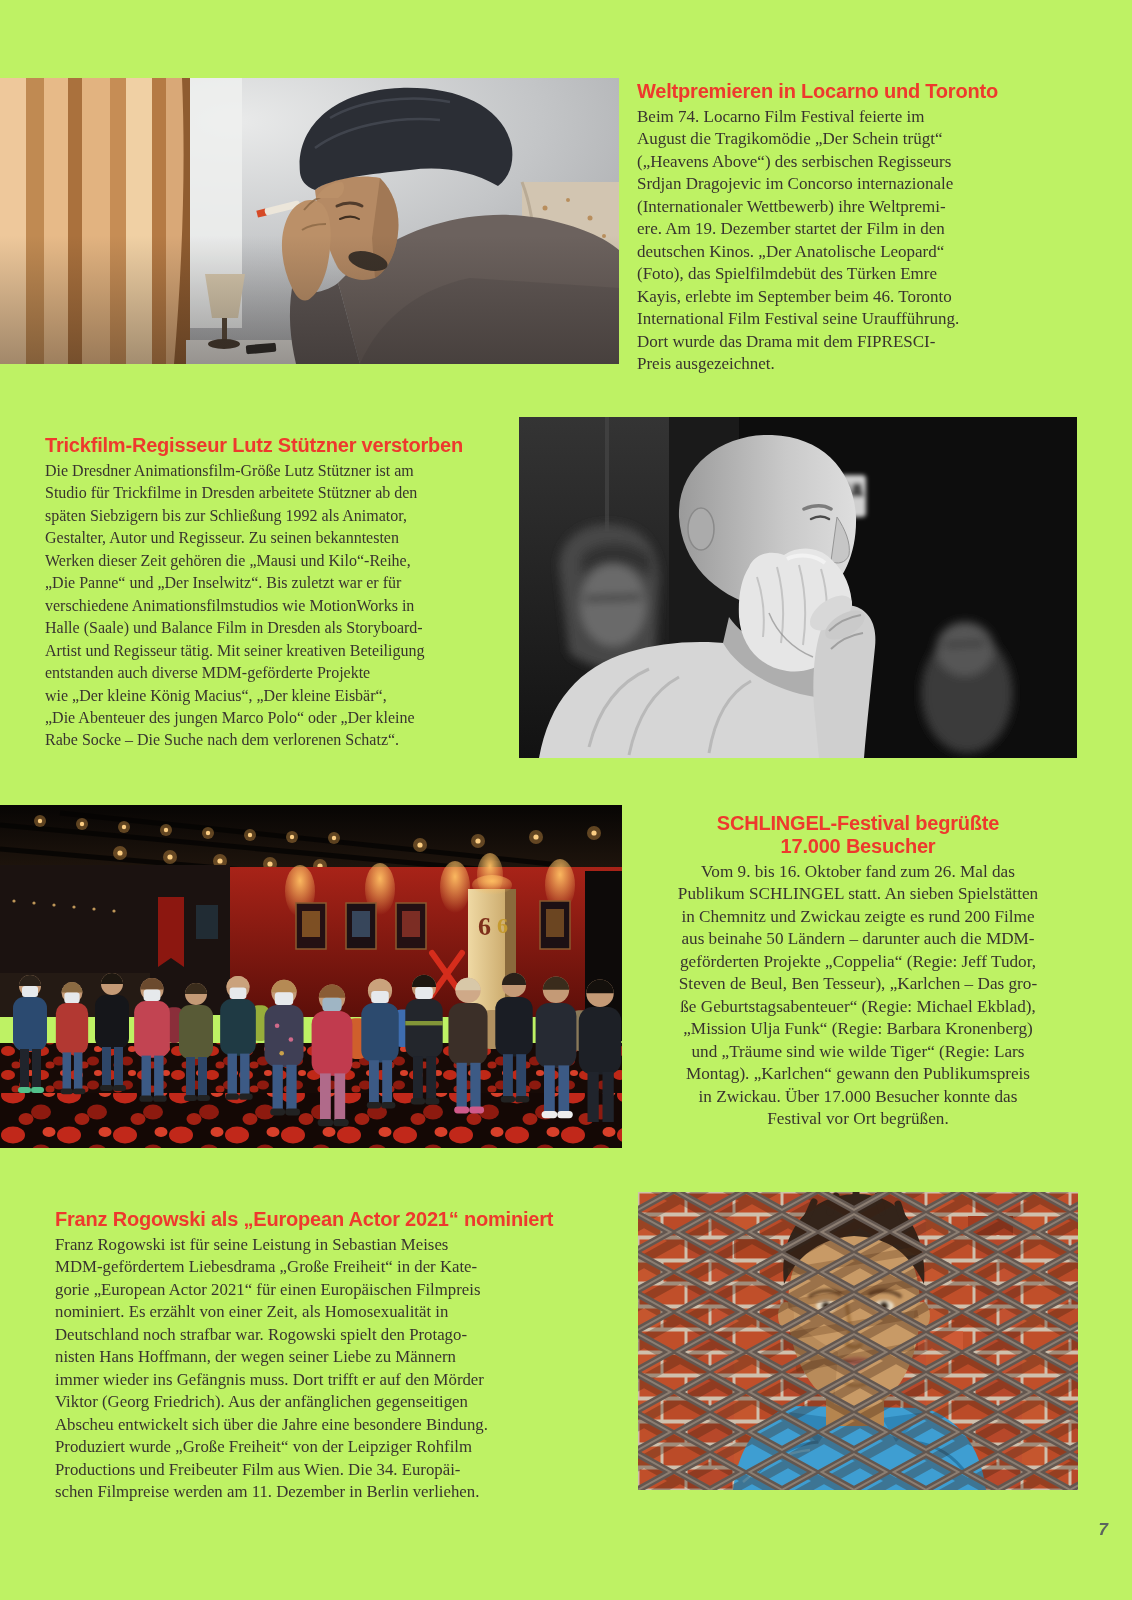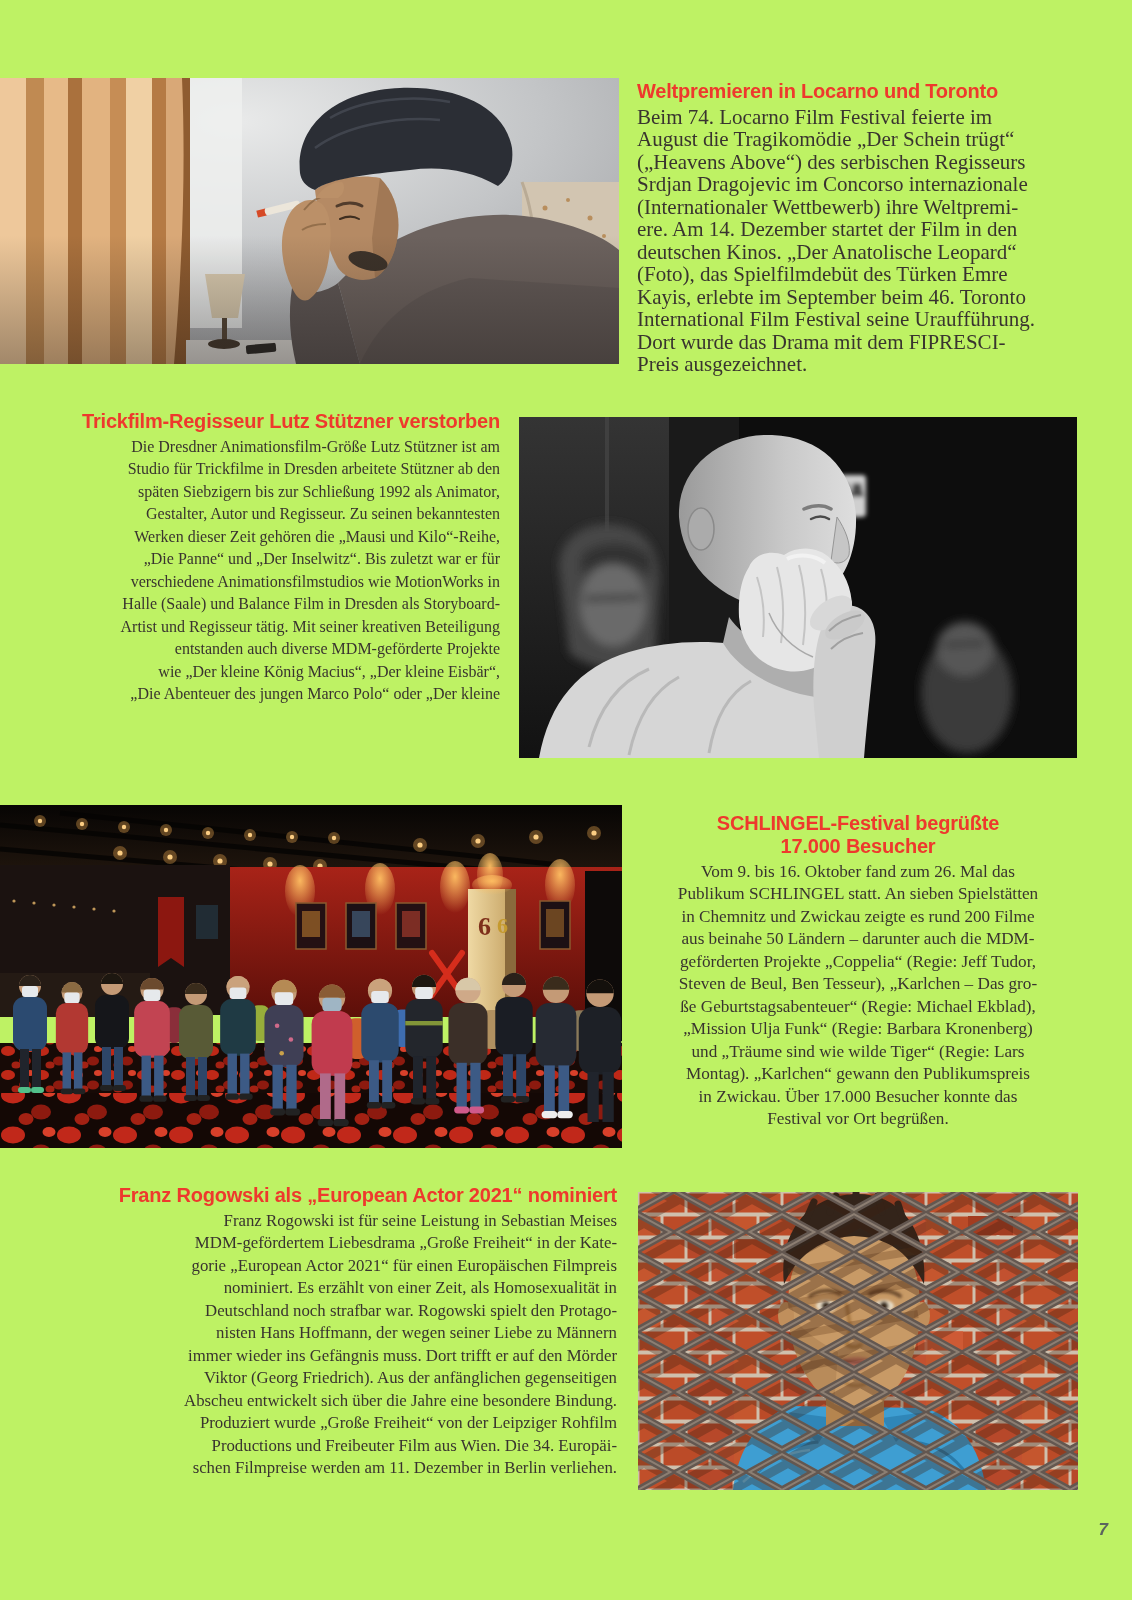--- a/index.html
+++ b/index.html
@@ -7,24 +7,24 @@
         font-family:"Liberation Serif", serif;padding-left:28px;}
   .photo{position:absolute;overflow:hidden;}
   .photo svg{display:block;width:100%;height:100%;}
   .article{position:absolute;}
   .headline{margin:0 0 3px 0;font-family:"Liberation Sans", sans-serif;font-weight:700;
             font-size:20px;line-height:23px;letter-spacing:-0.2px;color:var(--accent,#ee392d);
             white-space:nowrap;}
   .headline .line{white-space:nowrap;}
   .art-body{color:var(--body-text,#39342f);}
   .art-body .line{white-space:nowrap;line-height:22.45px;}
-  .align-right{text-align:right;}
+  .align-right{text-align:left;margin-top:24px;}
   .align-right .headline{white-space:nowrap;}
   .a1{left:637px;top:80px;width:442px;}
-  .a1 .art-body{font-size:21px;}
+  .a1 .art-body{font-size:17px;}
   .a2{left:45px;top:410px;width:455px;}
   .a2 .art-body{font-size:16px;}
   .a3{left:637px;top:812px;width:442px;text-align:center;}
   .a3 .art-body{font-size:17.2px;}
   .a4{left:55px;top:1184px;width:562px;}
   .a4 .art-body{font-size:16.8px;}
   .p1{left:0;top:78px;width:619px;height:286px;}
   .p2{left:519px;top:417px;width:558px;height:341px;}
   .p3{left:0;top:805px;width:622px;height:343px;}
   .p4{left:638px;top:1192px;width:440px;height:298px;}
@@ -113,21 +113,21 @@
   </div>
 
   <section class="article a1">
     <h2 class="headline">Weltpremieren in Locarno und Toronto</h2>
     <div class="art-body">
         <div class="line">Beim 74. Locarno Film Festival feierte im</div>
         <div class="line">August die Tragikomödie „Der Schein trügt“</div>
         <div class="line">(„Heavens Above“) des serbischen Regisseurs</div>
         <div class="line">Srdjan Dragojevic im Concorso internazionale</div>
         <div class="line">(Internationaler Wettbewerb) ihre Weltpremi-</div>
-        <div class="line">ere. Am 14. Dezember startet der Film in den</div>
+        <div class="line">ere. Am 19. Dezember startet der Film in den</div>
         <div class="line">deutschen Kinos. „Der Anatolische Leopard“</div>
         <div class="line">(Foto), das Spielfilmdebüt des Türken Emre</div>
         <div class="line">Kayis, erlebte im September beim 46. Toronto</div>
         <div class="line">International Film Festival seine Uraufführung.</div>
         <div class="line">Dort wurde das Drama mit dem FIPRESCI-</div>
         <div class="line">Preis ausgezeichnet.</div>
       </div>
   </section>
 
   <section class="article a2 align-right">
@@ -138,20 +138,21 @@
         <div class="line">späten Siebzigern bis zur Schließung 1992 als Animator,</div>
         <div class="line">Gestalter, Autor und Regisseur. Zu seinen bekanntesten</div>
         <div class="line">Werken dieser Zeit gehören die „Mausi und Kilo“-Reihe,</div>
         <div class="line">„Die Panne“ und „Der Inselwitz“. Bis zuletzt war er für</div>
         <div class="line">verschiedene Animationsfilmstudios wie MotionWorks in</div>
         <div class="line">Halle (Saale) und Balance Film in Dresden als Storyboard-</div>
         <div class="line">Artist und Regisseur tätig. Mit seiner kreativen Beteiligung</div>
         <div class="line">entstanden auch diverse MDM-geförderte Projekte</div>
         <div class="line">wie „Der kleine König Macius“, „Der kleine Eisbär“,</div>
         <div class="line">„Die Abenteuer des jungen Marco Polo“ oder „Der kleine</div>
+        <div class="line">Rabe Socke – Die Suche nach dem verlorenen Schatz“.</div>
       </div>
   </section>
 
   <div class="photo p2" role="img" aria-label="Schwarz-Weiß-Porträt von Lutz Stützner mit weißem Bart, Hand am Kinn">
     <svg viewBox="0 0 558 341" preserveAspectRatio="none">
       <defs>
         <linearGradient id="p2l" x1="0" y1="0" x2="0" y2="1">
           <stop offset="0" stop-color="#343434"></stop>
             <stop offset="1" stop-color="#121212"></stop>
         </linearGradient>

